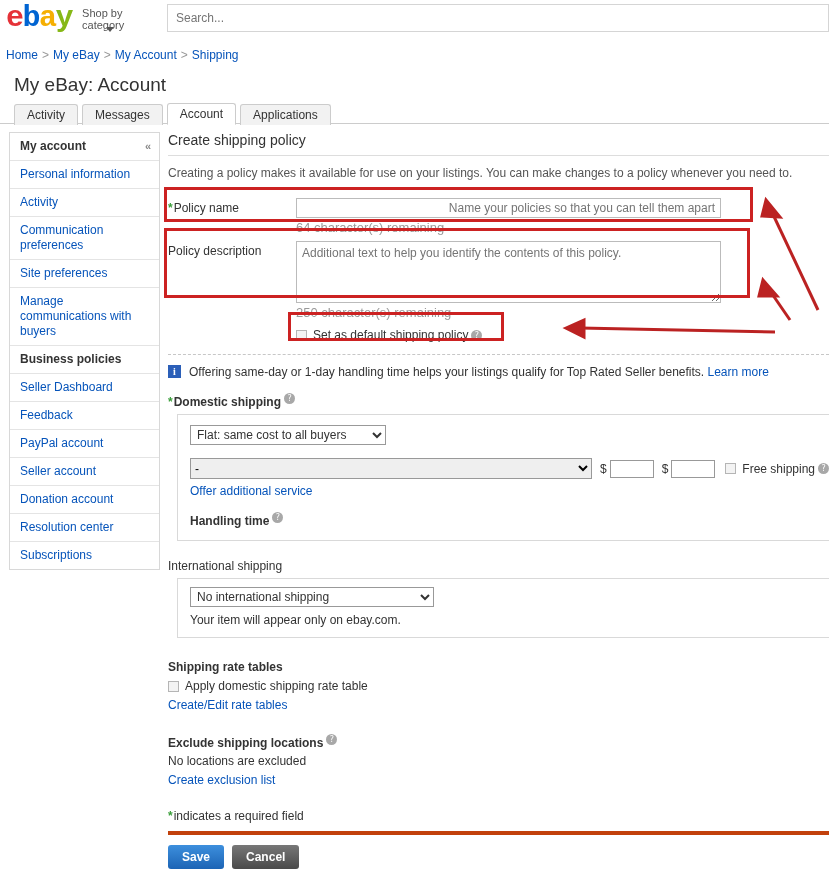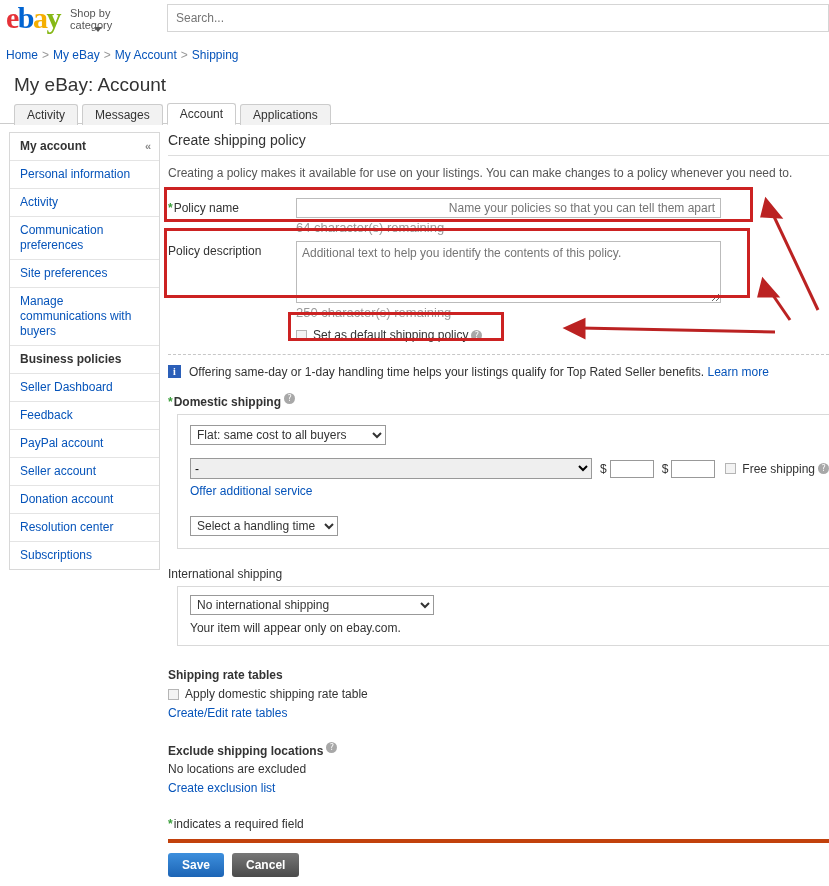--- a/index.html
+++ b/index.html
@@ -22,21 +22,21 @@
     align-items: flex-start;
     padding: 3px 0 0 0;
     position: relative;
   }
   .logo {
     margin-left: 6px;
     font-size: 30px;
     font-weight: bold;
     letter-spacing: -1.5px;
     line-height: 30px;
-    font-family: Liberation Serif, serif;
+    font-family: Liberation Mono, monospace;
     user-select: none;
   }
   .logo .l-e { color: #e53238; }
   .logo .l-b { color: #0064d2; }
   .logo .l-a { color: #f5af02; }
   .logo .l-y { color: #86b817; }
 
   .shopby {
     margin-left: 10px;
     margin-top: 4px;
@@ -494,23 +494,23 @@
               <span class="cb-label">Free shipping</span>
               <span class="helpicon">?</span>
             </span>
           </div>
 
           <div class="linkrow">
             <a href="#" class="lnk">Offer additional service</a>
           </div>
 
           <div class="handling">
-            <select class="sel" style="width:148px; margin-top:4px;">
-              <option>Select a handling time</option>
-            </select>
+            <div>
+              <span class="lbl-bold">Handling time</span><span class="helpicon">?</span>
+            </div>
           </div>
         </div>
       </div>
     </div>
 
     <div class="intl-block">
       <div class="lbl-norm">International shipping</div>
       <div class="intl-panel">
         <select class="sel" style="width:244px;">
           <option>No international shipping</option>

